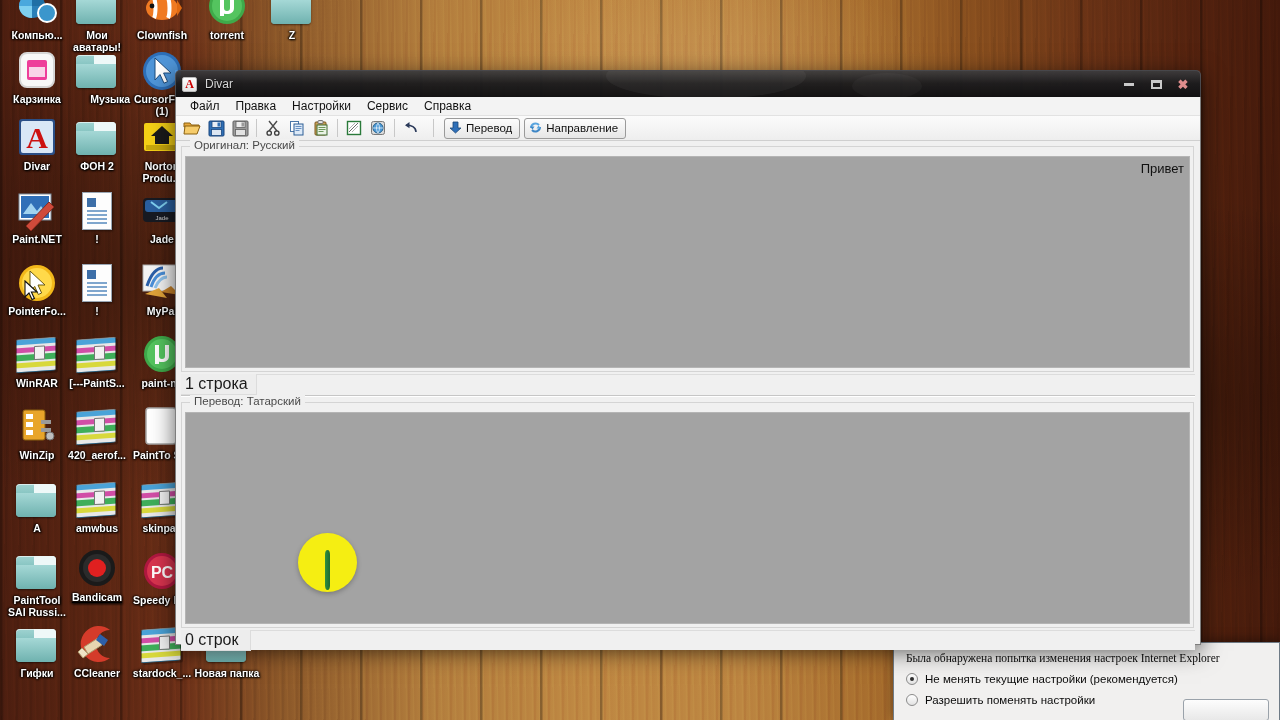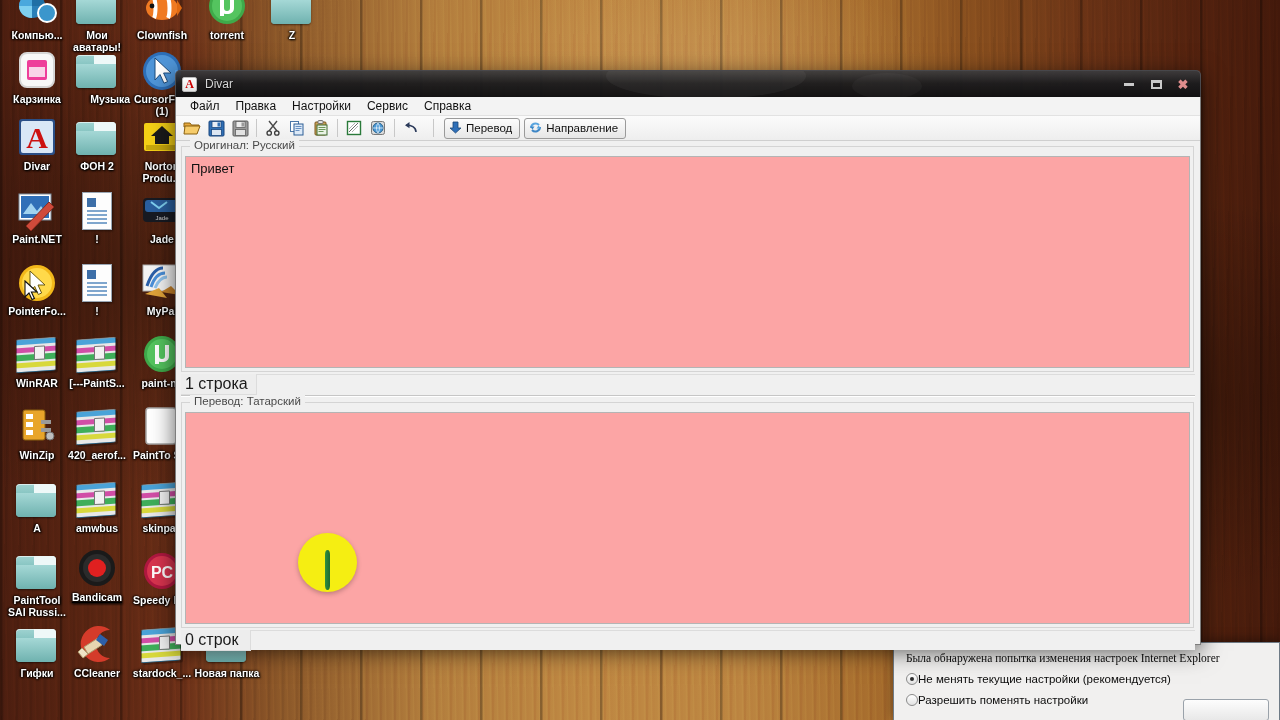--- a/index.html
+++ b/index.html
@@ -234,26 +234,27 @@
     position: relative;
     padding: 9px 3px 3px 3px;
     background: #f0f0f0;
   }
   .group > legend, .group > .legend {
     position: absolute; top: -8px; left: 8px;
     background: #f0f0f0; padding: 0 4px;
     font-size: 11.5px; color: #4a4a4a;
   }
   .txtarea {
-    width: 100%; background: #fca5a5;
+    width: 100%; background: #a3a3a3;
     border: 1px solid #b4b4b4;
     font-size: 13px; color: #111;
     padding: 3px 5px; overflow: hidden;
     font-family: "Liberation Sans", sans-serif;
     line-height: 17px;
+    text-align: right;
   }
   #orig-group { height: 228px; }
   #orig-text { height: 212px; }
   #trans-group { height: 228px; }
   #trans-text { height: 212px; }
 
   .statusline {
     height: 20px; display: flex; align-items: center;
     font-size: 16px; color: #1a1a1a;
     background: #f0f0f0;
@@ -281,21 +282,21 @@
     width: 387px; height: 78px;
     background: #f1f0ef;
     border: 1px solid #6f7b86;
     border-bottom: none;
     z-index: 8;
     padding: 9px 12px 0 12px;
     font-size: 11.5px; color: #0b0b0b;
     box-shadow: 0 -3px 10px rgba(0,0,0,.35);
   }
   #ie-dialog .ie-msg { margin-bottom: 9px; font-family: Liberation Serif, serif; }
-  .radio-row { display: flex; align-items: flex-end; margin-bottom: 9px; }
+  .radio-row { display: flex; align-items: flex-end; gap: 7px; margin-bottom: 9px; }
   .radio {
     width: 12px; height: 12px; border-radius: 50%;
     background: linear-gradient(to bottom,#ffffff,#e2e2e2);
     border: 1px solid #8b8b8b; flex: 0 0 auto;
     position: relative;
   }
   .radio.checked::after {
     content: ""; position: absolute;
     left: 3px; top: 3px; width: 4px; height: 4px;
     border-radius: 50%; background: #2e2e2e;

